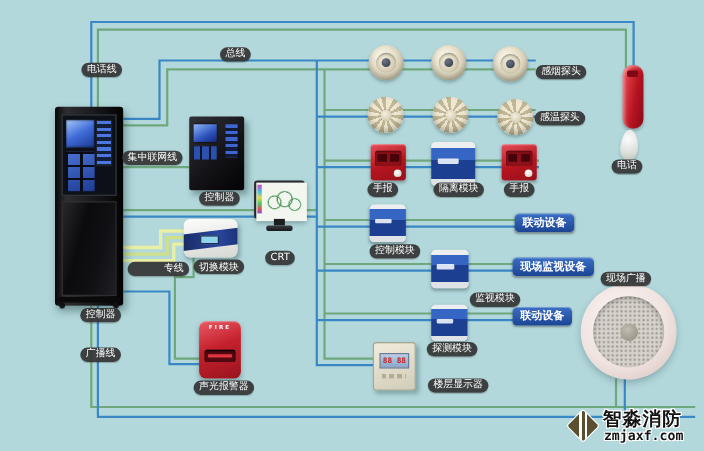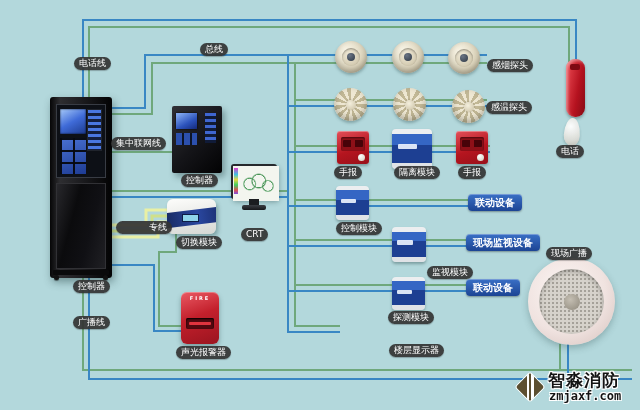--- a/index.html
+++ b/index.html
@@ -262,35 +262,39 @@
   <div class="module" style="left:336px;top:186px;width:33px;height:34px;">
       <div class="stick"></div>
     </div>
   <div class="module" style="left:392px;top:227px;width:34px;height:35px;">
       <div class="stick"></div>
     </div>
   <div class="module" style="left:392px;top:277px;width:33px;height:33px;">
       <div class="stick"></div>
     </div>
 
+  <div class="floordisp" style="left:339px;top:311px;width:39px;height:44px;">
+    <div class="fd-lcd">88 88</div>
+    <div class="fd-btn"></div>
+  </div>
 
   <div class="phone" style="left:566px;top:59px;width:19px;height:58px;">
       <i></i>
     </div>
   <div class="handset" style="left:564px;top:118px;width:16px;height:28px;"></div>
 
   <div class="speaker" style="left:528px;top:258px;width:87px;height:87px;">
     <div class="spk-grille"></div>
     <div class="spk-hub"></div>
   </div>
 
   <div class="pill" style="left:74px;top:57px;">电话线</div>
   <div class="pill" style="left:200px;top:43px;">总线</div>
   <div class="pill" style="left:111px;top:137px;">集中联网线</div>
-  <div class="pill" style="left:116px;top:221px;padding-left:33px;">专线</div>
+  <div class="pill" style="left:116px;top:238px;padding-left:33px;">专线</div>
   <div class="pill" style="left:73px;top:316px;">广播线</div>
 
   <div class="pill" style="left:181px;top:174px;">控制器</div>
   <div class="pill" style="left:241px;top:228px;">CRT</div>
   <div class="pill" style="left:176px;top:236px;font-family:Liberation Serif, serif;">切换模块</div>
   <div class="pill" style="left:73px;top:280px;">控制器</div>
   <div class="pill" style="left:176px;top:346px;">声光报警器</div>
   <div class="pill" style="left:334px;top:166px;">手报</div>
   <div class="pill" style="left:394px;top:166px;">隔离模块</div>
   <div class="pill" style="left:458px;top:166px;">手报</div>

